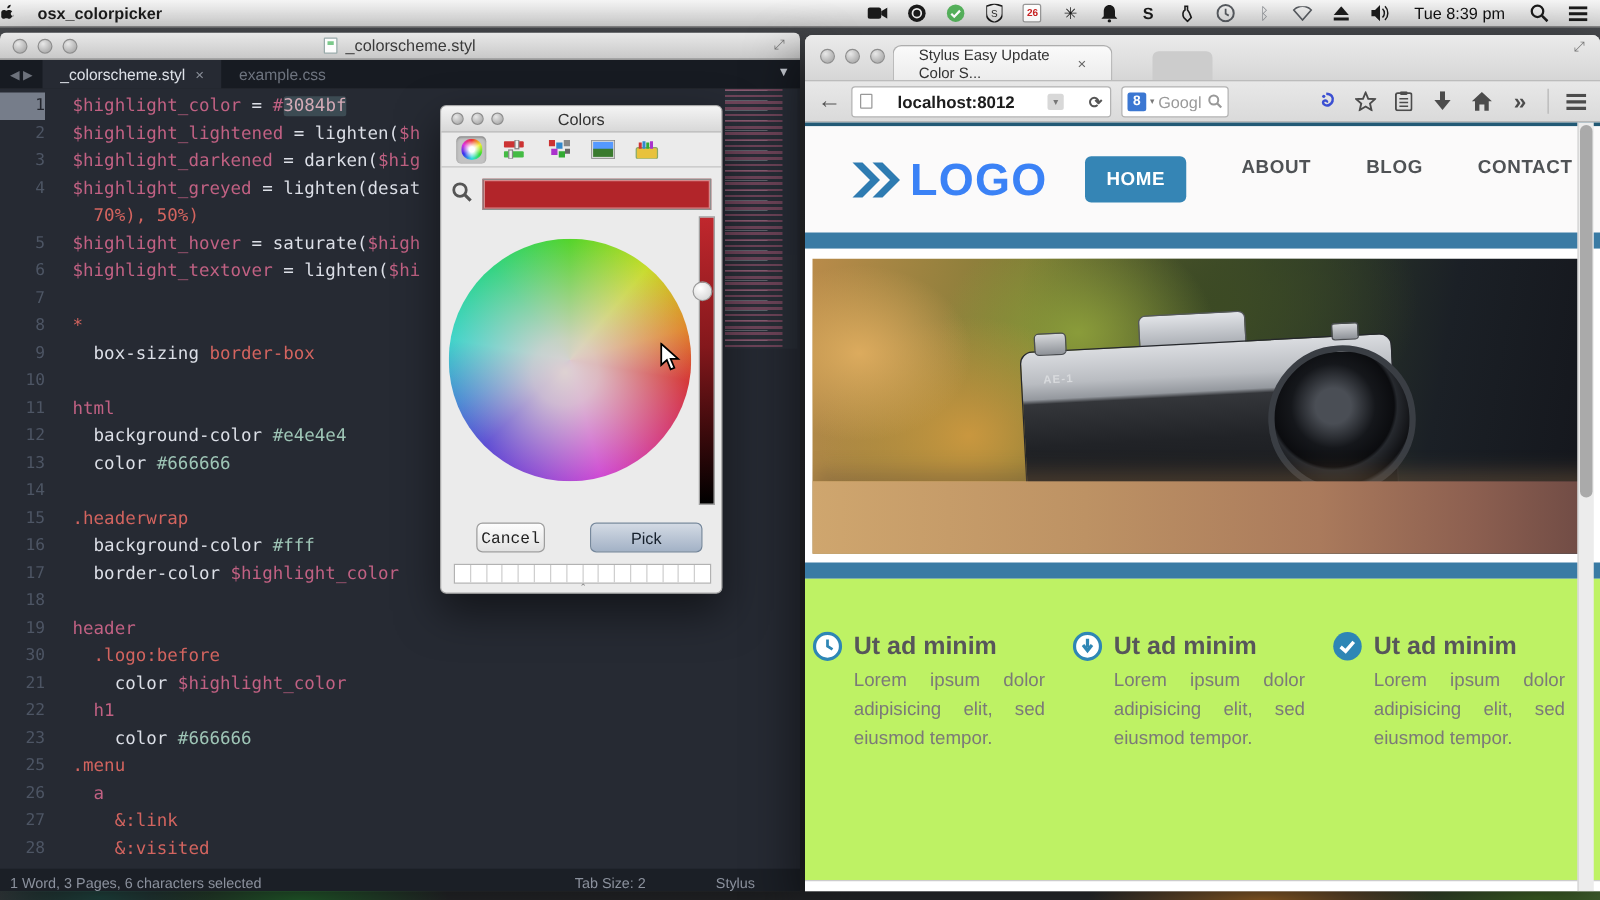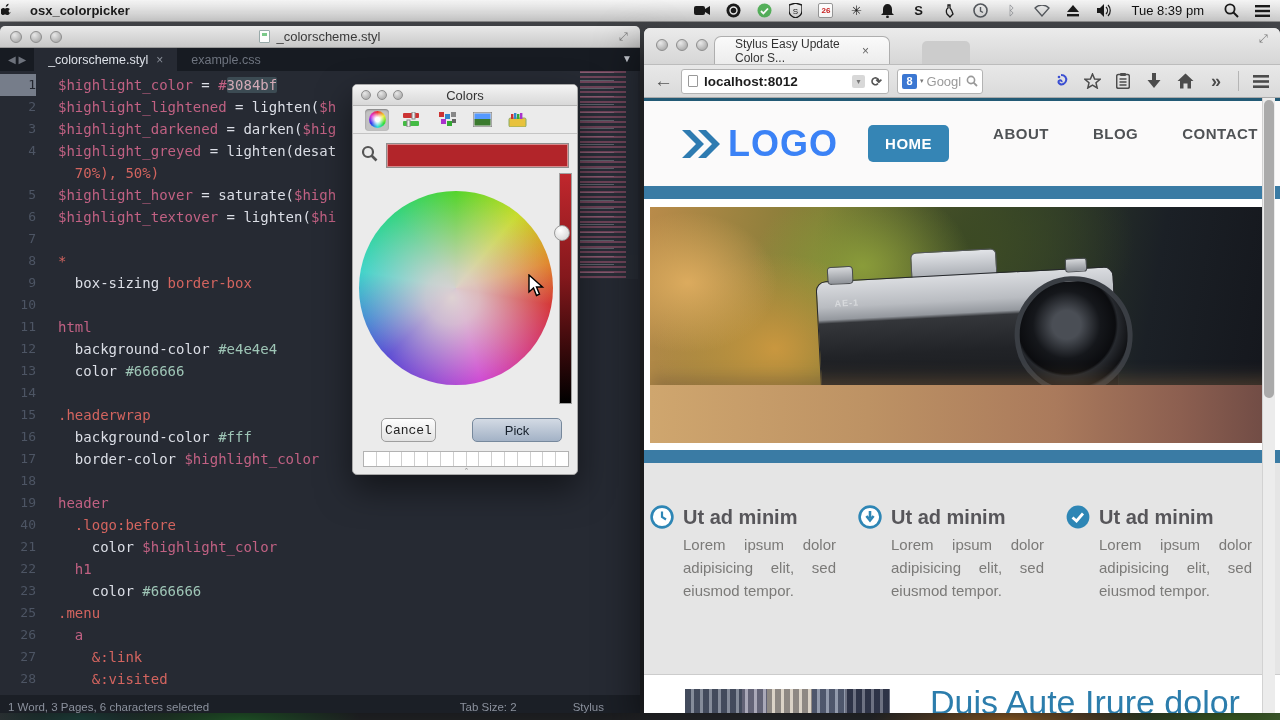--- a/index.html
+++ b/index.html
@@ -103,21 +103,21 @@
   #br-title .lights { left:12px; top:11px; }
   .br-tab { position:absolute; left:70px; top:8px; width:176px; height:28px; background:linear-gradient(#fafafa,#ececec);
     border:1px solid #aeaeae; border-bottom:none; border-radius:7px 7px 0 0;
     display:flex; align-items:center; gap:8px; padding:0 20px; font-size:12px; color:#333; }
   .br-tab .x { color:#666; margin-left:auto; }
   .br-tabstub { position:absolute; left:278px; top:13px; width:48px; height:23px; background:#cccccc; border-radius:5px 5px 0 0; }
   #br-toolbar { height:34px; background:linear-gradient(#e8e8e8,#dadada); border-top:1px solid #bcbcbc; border-bottom:1px solid #aaa;
     display:flex; align-items:center; padding:0 10px; gap:8px; }
   .back-ic { font-size:19px; color:#555; font-weight:bold; }
   #urlbar { width:208px; height:25px; background:#fff; border:1px solid #b3b3b3; border-radius:3px;
-    display:flex; align-items:center; padding:0 6px; gap:6px; }
+    display:flex; align-items:center; padding:0 6px; gap:20px; }
   #urlbar .page-ic { width:10px; height:12px; background:#fff; border:1px solid #999; border-radius:1px; }
   #urlbar .url { font-size:13.5px; font-weight:bold; color:#1c1c1c; flex:1; white-space:nowrap; overflow:hidden; }
   #urlbar .bm-dd { width:13px; height:13px; background:#d8d8d8; border-radius:2px; color:#777; font-size:8px; text-align:center; line-height:13px; }
   #urlbar .reload { color:#555; font-size:13px; font-weight:bold; }
   #searchbar { width:86px; height:25px; background:#fff; border:1px solid #b3b3b3; border-radius:3px;
     display:flex; align-items:center; padding:0 4px; gap:3px; }
   .g-ic { width:15px; height:15px; background:#3b77d2; border-radius:2px; color:#fff; font-size:11px; font-weight:bold;
     text-align:center; line-height:15px; }
   #searchbar .caret { color:#777; font-size:7px; }
   #searchbar .q { color:#9a9a9a; font-size:13px; flex:1; overflow:hidden; white-space:nowrap; }
@@ -150,21 +150,21 @@
     background:linear-gradient(#dadce0 0%, #b9bcc1 20%, #94989e 30%, #34363a 33%, #212327 60%, #17191c 100%); }
   #cam-prism { position:absolute; left:96px; top:16px; width:86px; height:44px; border-radius:6px 6px 0 0; border:1px solid #55585c;
     background:linear-gradient(#e2e4e8, #a9adb3 60%, #5e6166); }
   #cam-canon { position:absolute; left:0; top:46px; width:86px; text-align:center; font-size:10px; font-style:italic; font-weight:bold; color:#e8e9ec; }
   #cam-lens { position:absolute; left:196px; top:48px; width:118px; height:118px; border-radius:50%; border:5px solid #3a3e44;
     background:radial-gradient(circle at 44% 40%, #4a4e55 0 16%, #15171b 38%, #0b0c0f 55%, #26292e 58%, #101114 72%, #33363c 75%, #121317 100%); }
   #cam-dial1 { position:absolute; left:12px; top:26px; width:26px; height:18px; border-radius:4px; background:linear-gradient(#d6d8db,#8e9298); border:1px solid #4a4d51; }
   #cam-dial2 { position:absolute; left:250px; top:30px; width:22px; height:14px; border-radius:3px; background:linear-gradient(#d6d8db,#8e9298); border:1px solid #4a4d51; }
   #cam-ae { position:absolute; left:18px; top:58px; font-size:9px; color:#d8dadd; font-weight:bold; letter-spacing:1px; }
   .gapw2 { height:7px; background:#fff; }
-  #features { height:211px; background:#e5e5e5; display:flex; padding:42px 6px 0 6px; }
+  #features { height:241px; background:#bef264; display:flex; padding:42px 6px 0 6px; }
   .feat { width:208px; padding-left:0; }
   .feat .row { display:flex; align-items:center; gap:9px; padding-left:0; }
   .feat h3 { font-size:20px; color:#57565a; }
   .feat p { margin:4px 0 0 33px; width:153px; font-size:15px; line-height:23px; color:#7b7a78; text-align:justify; }
   #bottomsec { background:#fff; border-top:1px solid #ccc; height:52px; position:relative; }
   #city { position:absolute; left:41px; top:14px; width:205px; height:60px;
     background:
       repeating-linear-gradient(to right, rgba(20,24,40,.35) 0 6px, rgba(255,255,255,.25) 6px 9px),
       linear-gradient(to right, #5c6678 0 28%, #8d8ba0 28% 40%, #cfc4b4 40% 62%, #6d7890 62% 78%, #3c4258 78%);
   }
@@ -306,21 +306,21 @@
         <div class="code-line"><span class="gutter">10</span><span class="code-text"></span></div>
         <div class="code-line"><span class="gutter">11</span><span class="code-text"><span class="tk-v">html</span></span></div>
         <div class="code-line"><span class="gutter">12</span><span class="code-text"><span class="tk-p">  background-color </span><span class="tk-t">#e4e4e4</span></span></div>
         <div class="code-line"><span class="gutter">13</span><span class="code-text"><span class="tk-p">  color </span><span class="tk-t">#666666</span></span></div>
         <div class="code-line"><span class="gutter">14</span><span class="code-text"></span></div>
         <div class="code-line"><span class="gutter">15</span><span class="code-text"><span class="tk-s">.headerwrap</span></span></div>
         <div class="code-line"><span class="gutter">16</span><span class="code-text"><span class="tk-p">  background-color </span><span class="tk-t">#fff</span></span></div>
         <div class="code-line"><span class="gutter">17</span><span class="code-text"><span class="tk-p">  border-color </span><span class="tk-v">$highlight_color</span></span></div>
         <div class="code-line"><span class="gutter">18</span><span class="code-text"></span></div>
         <div class="code-line"><span class="gutter">19</span><span class="code-text"><span class="tk-v">header</span></span></div>
-        <div class="code-line"><span class="gutter">40</span><span class="code-text"><span class="tk-s">  .logo:before</span></span></div>
+        <div class="code-line"><span class="gutter">30</span><span class="code-text"><span class="tk-s">  .logo:before</span></span></div>
         <div class="code-line"><span class="gutter">21</span><span class="code-text"><span class="tk-p">    color </span><span class="tk-v">$highlight_color</span></span></div>
         <div class="code-line"><span class="gutter">22</span><span class="code-text"><span class="tk-v">  h1</span></span></div>
         <div class="code-line"><span class="gutter">23</span><span class="code-text"><span class="tk-p">    color </span><span class="tk-t">#666666</span></span></div>
         <div class="code-line"><span class="gutter">25</span><span class="code-text"><span class="tk-s">.menu</span></span></div>
         <div class="code-line"><span class="gutter">26</span><span class="code-text"><span class="tk-v">  a</span></span></div>
         <div class="code-line"><span class="gutter">27</span><span class="code-text"><span class="tk-s">    &amp;:link</span></span></div>
         <div class="code-line"><span class="gutter">28</span><span class="code-text"><span class="tk-s">    &amp;:visited</span></span></div>
       </div>
     <div id="minimap"></div>
     <div id="ed-status">

